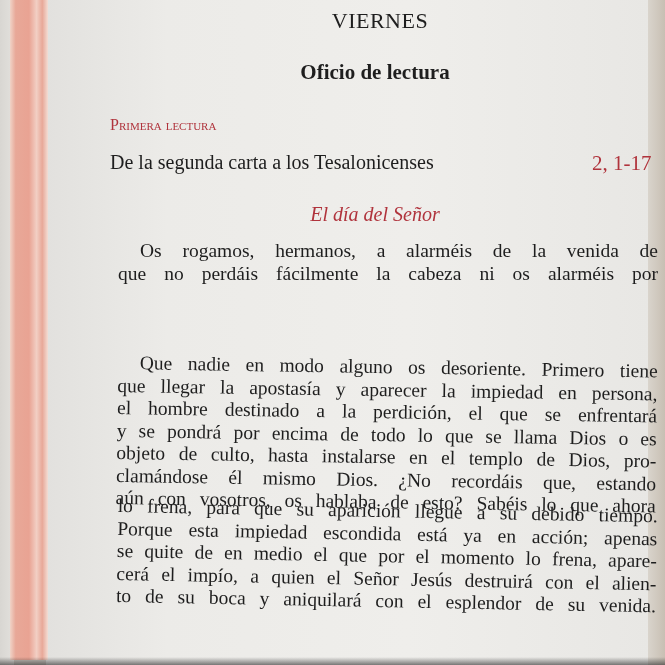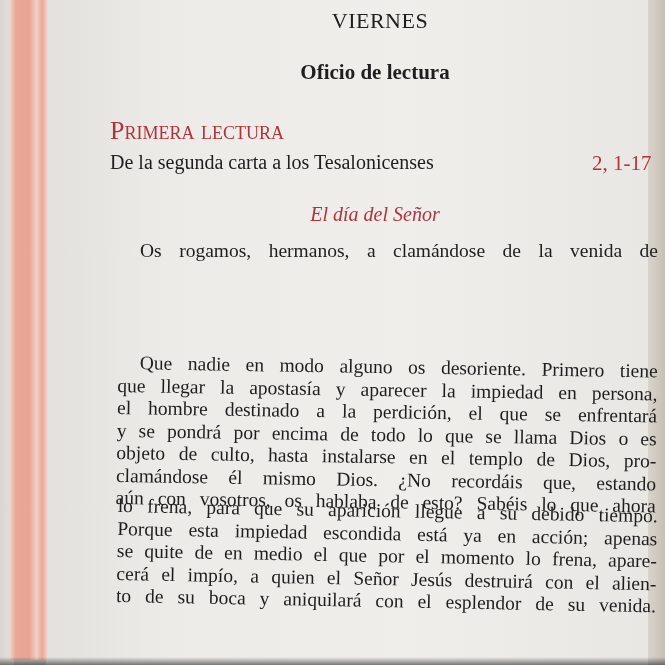--- a/index.html
+++ b/index.html
@@ -32,21 +32,21 @@
   .day-title {
     position:absolute; top:8px; left:0; width:760px; text-align:center;
     font-size:22px; letter-spacing:0.5px;
   }
   .office-title {
     position:absolute; top:60px; left:0; width:750px; text-align:center;
     font-size:21px; font-weight:bold;
   }
   .section-label {
     position:absolute; top:116px; left:110px; color:#b0333c;
-    font-size:26px; font-variant:small-caps;
+    font-size:16px; font-variant:small-caps;
   }
   .source-line { position:absolute; top:151px; left:110px; font-size:20px; }
   .reference { position:absolute; top:151px; left:592px; font-size:21px; color:#b0333c;text-align:right; }
   .reading-title {
     position:absolute; top:203px; left:0; width:750px; text-align:center;
     font-size:20px; font-style:italic; color:#b0333c;
   }
   .body-text {
     position:absolute; left:118px; top:240px; width:540px;
     font-size:19.5px; line-height:22.5px; text-align:justify;
@@ -67,21 +67,22 @@
 
 <div class="content">
   <div class="day-title">VIERNES</div>
   <div class="office-title">Oficio de lectura</div>
   <div class="section-label">Primera lectura</div>
   <div class="source-line">De la segunda carta a los Tesalonicenses</div>
   <div class="reference">2, 1-17</div>
   <div class="reading-title">El día del Señor</div>
 
   <div class="body-text">
-    <span class="line indent">Os rogamos, hermanos, a clamándose de la venida de</span>
+    <span class="line indent">Os rogamos, hermanos, a alarméis de la venida de</span>
+    <span class="line">que no perdáis fácilmente la cabeza ni os alarméis por</span>
   </div>
 
   <div class="body-text p2">
     <span class="line indent">Que nadie en modo alguno os desoriente. Primero tiene</span>
     <span class="line">que llegar la apostasía y aparecer la impiedad en persona,</span>
     <span class="line">el hombre destinado a la perdición, el que se enfrentará</span>
     <span class="line">y se pondrá por encima de todo lo que se llama Dios o es</span>
     <span class="line">objeto de culto, hasta instalarse en el templo de Dios, pro-</span>
     <span class="line">clamándose él mismo Dios. ¿No recordáis que, estando</span>
     <span class="line">aún con vosotros, os hablaba de esto? Sabéis lo que ahora</span>

